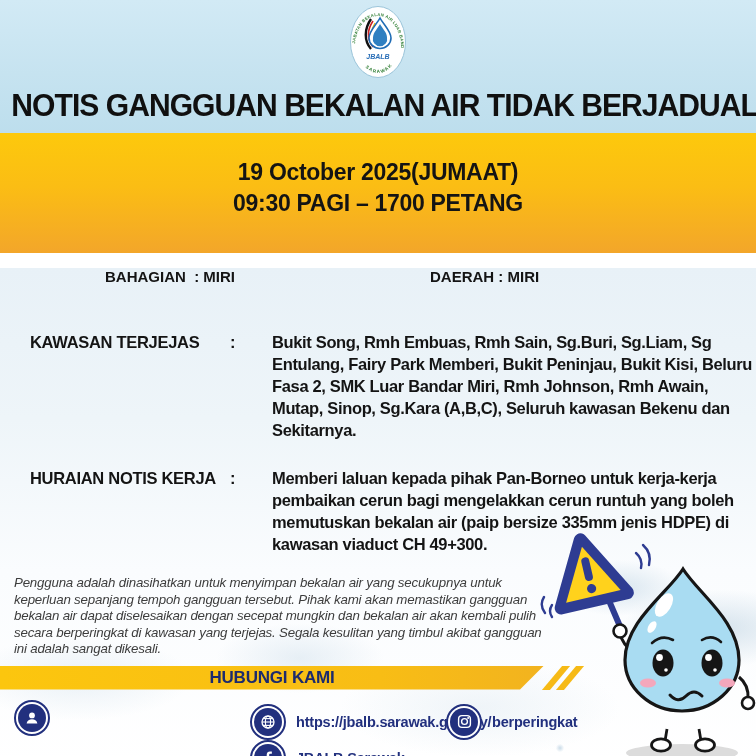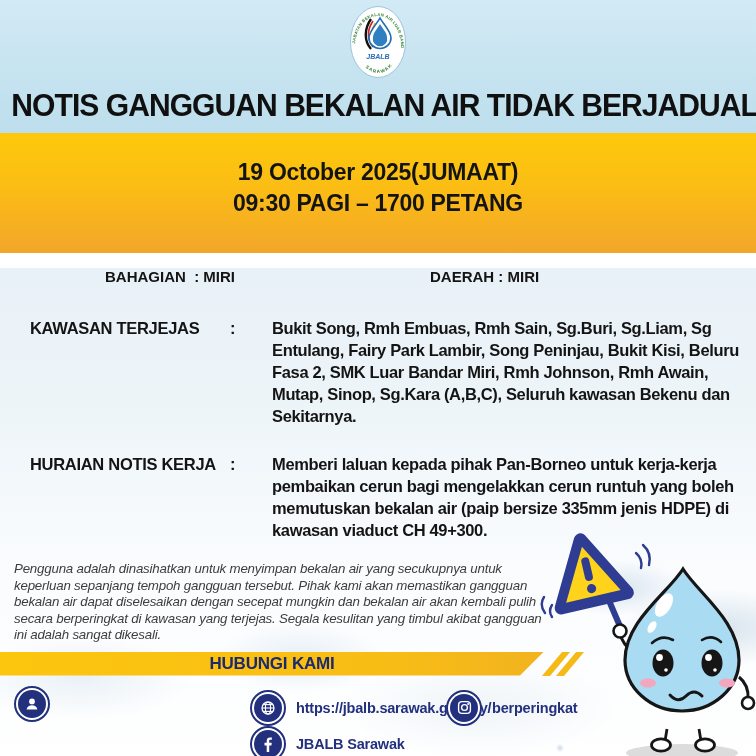--- a/index.html
+++ b/index.html
@@ -50,21 +50,21 @@
 
   .region-row { position:relative; height:26px; margin-top:15px; font-weight:bold; font-size:15px; color:#141414; }
   .region-item { position:absolute; top:0; white-space:nowrap; }
   .region-bahagian { left:105px; }
   .region-daerah  { left:430px; }
 
   .section {
     position:relative; display:grid; grid-template-columns:200px 42px 484px;
     padding-left:30px; color:#141414;
   }
-  .section-kawasan { margin-top:23px; }
+  .section-kawasan { margin-top:37px; }
   .section-huraian { margin-top:26px; }
   .sec-label { font-weight:bold; font-size:16.5px; line-height:22px; letter-spacing:-0.3px; white-space:nowrap; }
   .sec-colon { font-weight:bold; font-size:16.5px; line-height:22px; text-align:left; }
   .sec-value { font-weight:bold; font-size:16.5px; line-height:22px; letter-spacing:-0.35px; }
 
   .disclaimer {
     position:relative; margin:20px 0 0 14px; width:540px;
     font-style:italic; font-size:13.3px; line-height:16.5px; color:#3d3d3d; letter-spacing:-0.2px;
   }
 
@@ -147,21 +147,21 @@
         <span>BAHAGIAN</span>&nbsp;&nbsp;<span>:</span>&nbsp;<span>MIRI</span>
       </div>
       <div class="region-item region-daerah">
         <span>DAERAH</span>&nbsp;<span>:</span>&nbsp;<span>MIRI</span>
       </div>
     </div>
 
     <div class="section section-kawasan">
       <div class="sec-label">KAWASAN TERJEJAS</div>
       <div class="sec-colon">:</div>
-      <div class="sec-value">Bukit Song, Rmh Embuas, Rmh Sain, Sg.Buri, Sg.Liam, Sg Entulang, Fairy Park Lambir, Song Peninjau, Bukit Kisi, Beluru Fasa 2, SMK Luar Bandar Miri, Rmh Johnson, Rmh Awain, Mutap, Sinop, Sg.Kara (A,B,C), Seluruh kawasan Bekenu dan Sekitarnya.</div>
+      <div class="sec-value">Bukit Song, Rmh Embuas, Rmh Sain, Sg.Buri, Sg.Liam, Sg Entulang, Fairy Park Memberi, Bukit Peninjau, Bukit Kisi, Beluru Fasa 2, SMK Luar Bandar Miri, Rmh Johnson, Rmh Awain, Mutap, Sinop, Sg.Kara (A,B,C), Seluruh kawasan Bekenu dan Sekitarnya.</div>
     </div>
 
     <div class="section section-huraian">
       <div class="sec-label">HURAIAN NOTIS KERJA</div>
       <div class="sec-colon">:</div>
       <div class="sec-value">Memberi laluan kepada pihak Pan-Borneo untuk kerja-kerja pembaikan cerun bagi mengelakkan cerun runtuh yang boleh memutuskan bekalan air (paip bersize 335mm jenis HDPE) di kawasan viaduct CH 49+300.</div>
     </div>
 
     <p class="disclaimer">Pengguna adalah dinasihatkan untuk menyimpan bekalan air yang secukupnya untuk keperluan sepanjang tempoh gangguan tersebut. Pihak kami akan memastikan gangguan bekalan air dapat diselesaikan dengan secepat mungkin dan bekalan air akan kembali pulih secara berperingkat di kawasan yang terjejas. Segala kesulitan yang timbul akibat gangguan ini adalah sangat dikesali.</p>
 

